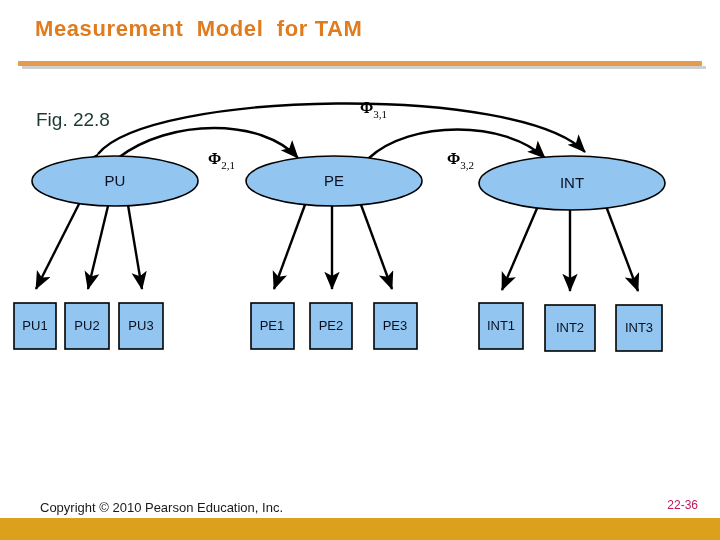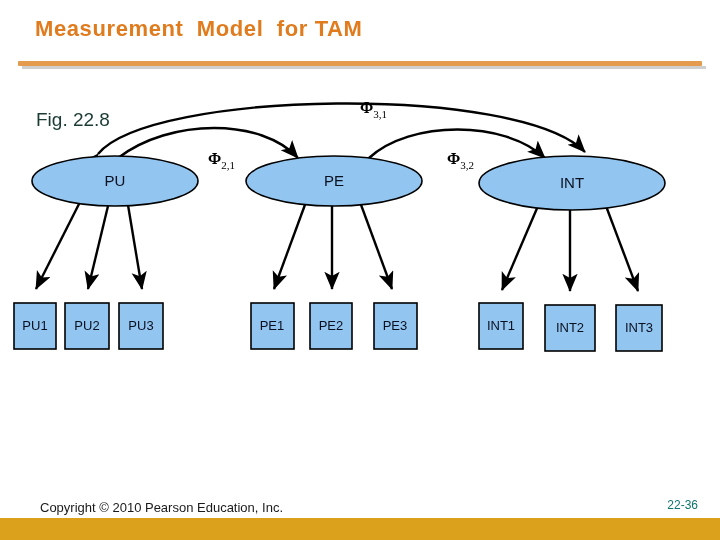--- a/index.html
+++ b/index.html
@@ -46,21 +46,21 @@
   }
   .phi-sub{font-size:11px;font-weight:normal;}
 
   
   .copyright{
     position:absolute;left:40px;top:500px;
     font-size:13px;color:#1a1a1a;white-space:pre;
   }
   .pagenum{
     position:absolute;right:22px;top:498px;
-    font-size:12px;color:#0f766e;white-space:pre;
+    font-size:12px;color:#be185d;white-space:pre;
   }
   .footer-bar{
     position:absolute;left:0;top:518px;width:720px;height:22px;
     background:#DBA11C;
   }
 </style>
 </head>
 <body>
 
 <div id="slide">

